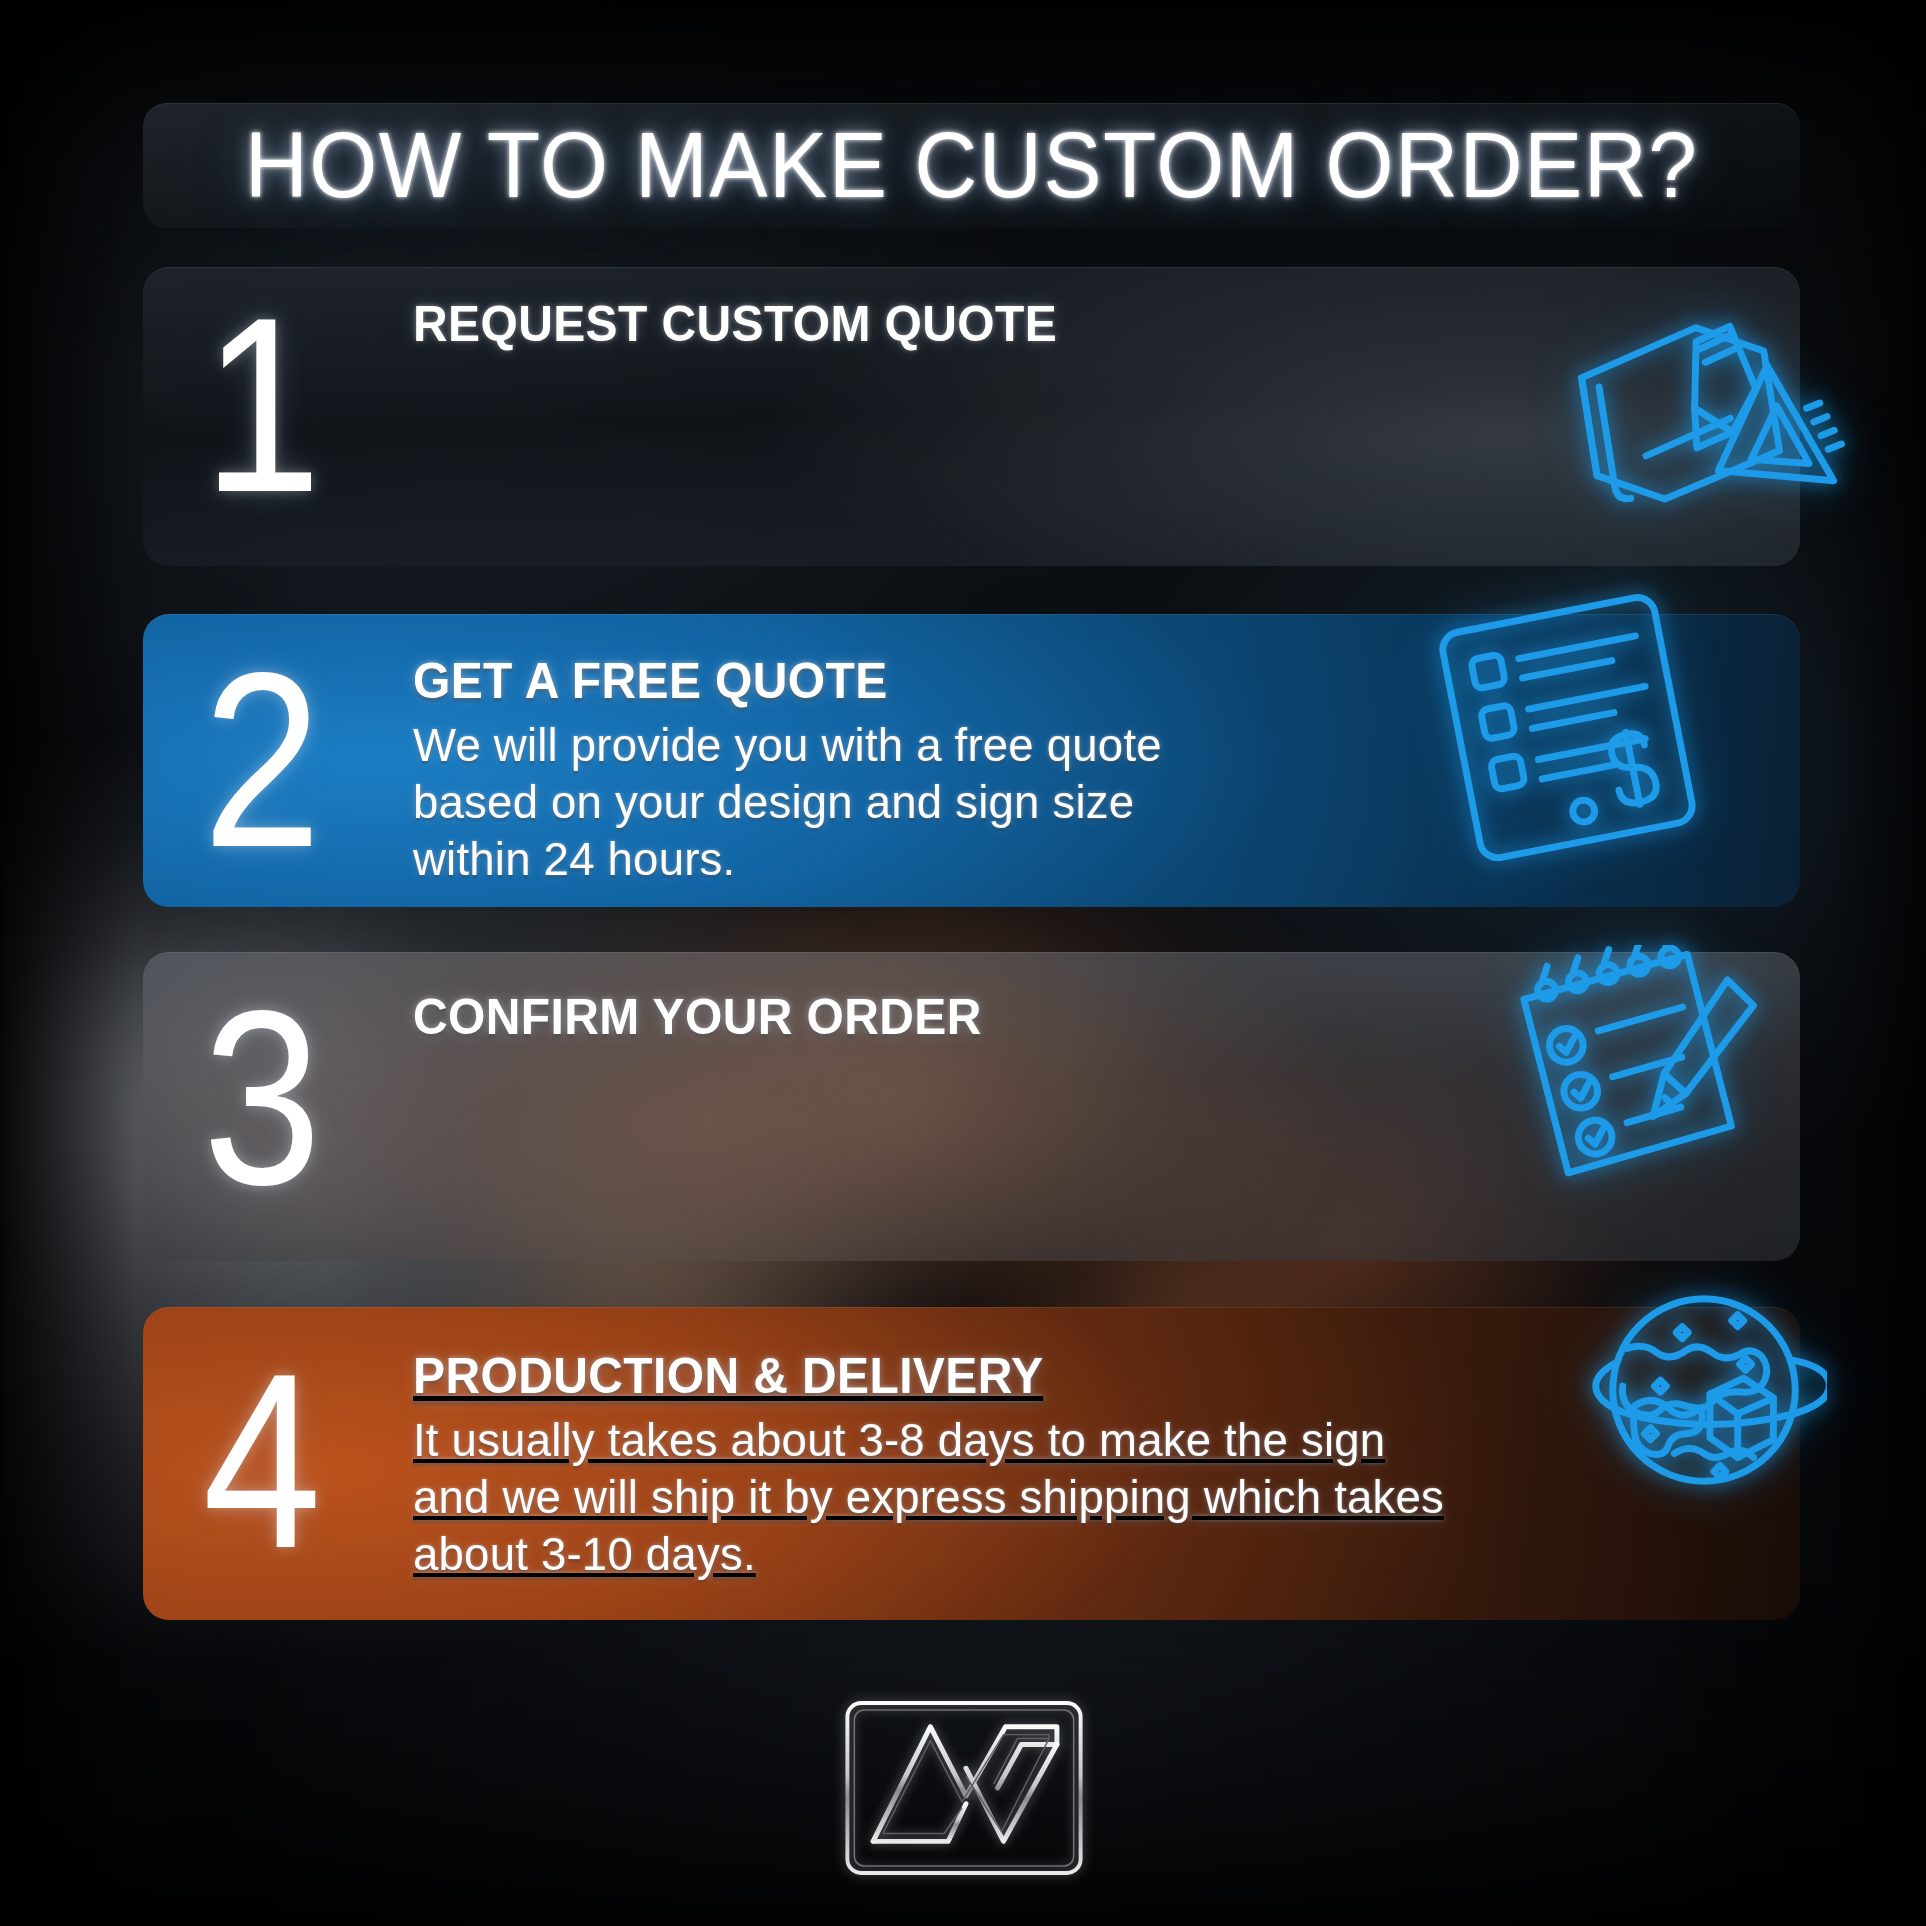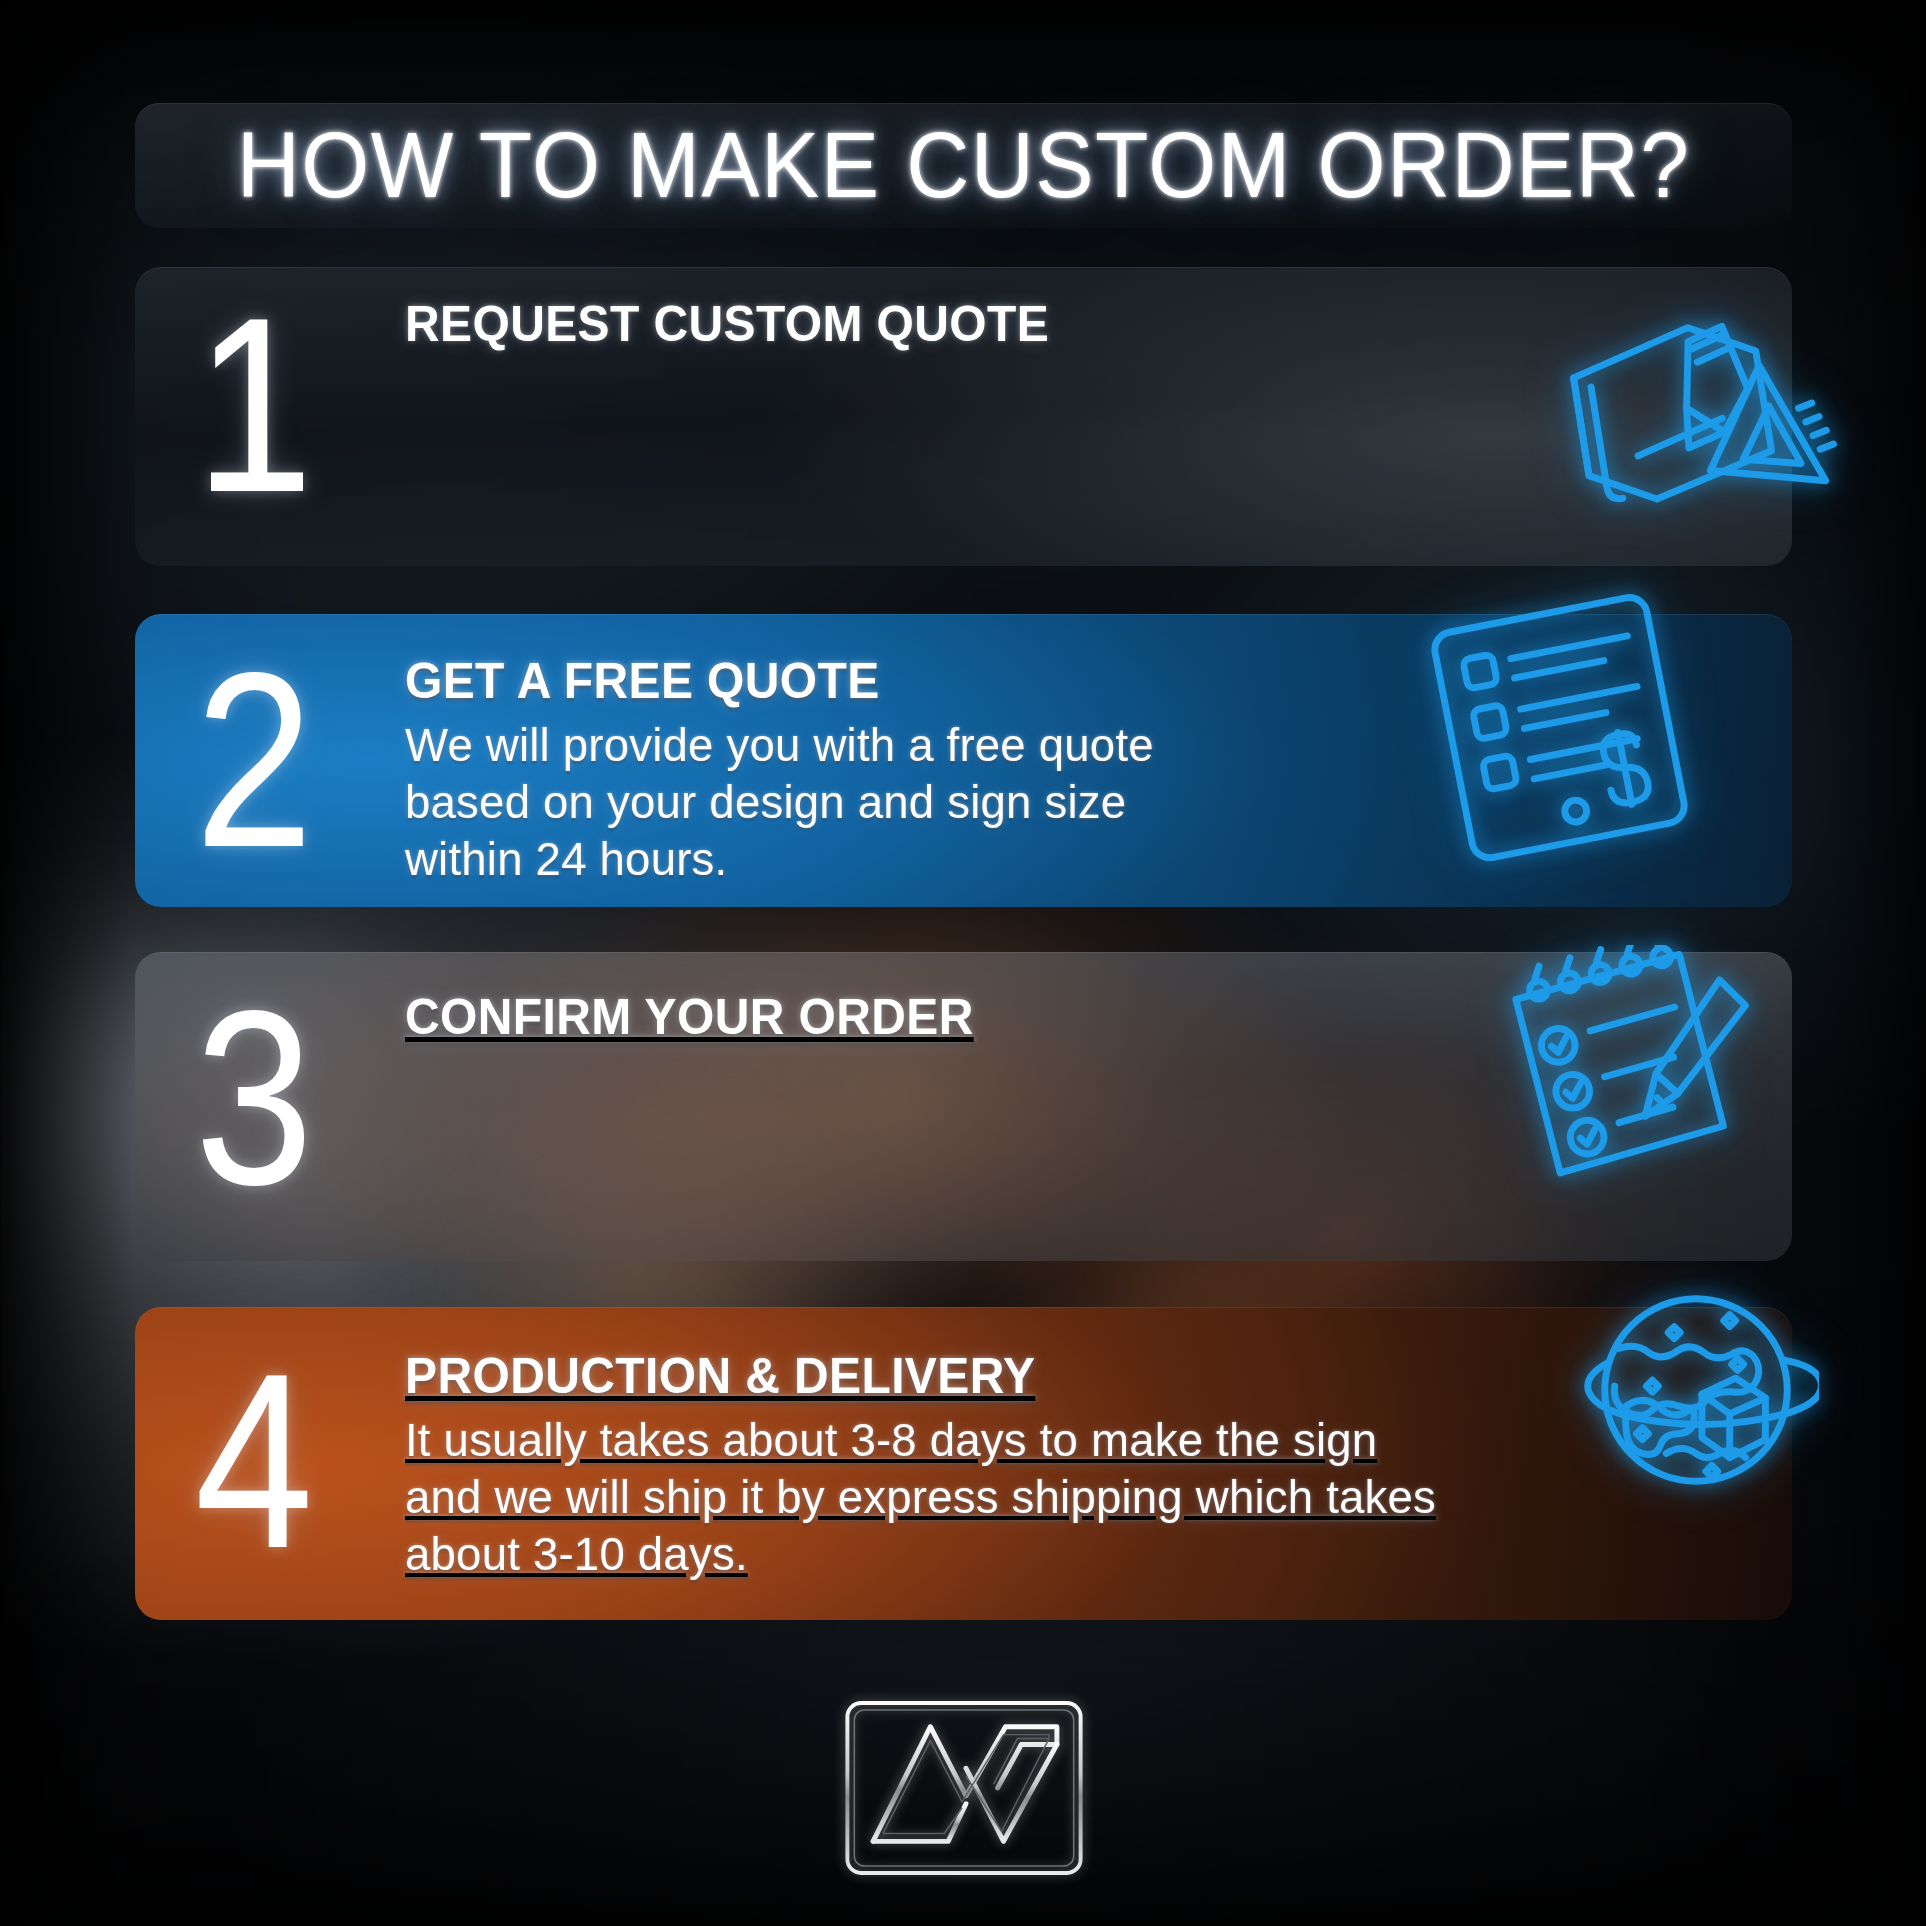--- a/index.html
+++ b/index.html
@@ -49,21 +49,21 @@
   }
   .bg-vignette {
     background:
       linear-gradient(to bottom, rgba(0,0,0,0.92) 0%, rgba(0,0,0,0.26) 9%, rgba(0,0,0,0) 20%, rgba(0,0,0,0) 80%, rgba(0,0,0,0.55) 93%, rgba(0,0,0,0.9) 100%),
       linear-gradient(to right, rgba(0,0,0,0.88) 0%, rgba(0,0,0,0.18) 7%, rgba(0,0,0,0) 17%, rgba(0,0,0,0) 84%, rgba(0,0,0,0.40) 95%, rgba(0,0,0,0.86) 100%);
   }
 
   
   .content {
     position: absolute;
-    left: 135px;
+    left: 143px;
     top: 0;
     width: 1657px;
     height: 1381px;
   }
 
   
   .title-card {
     position: absolute;
     left: 0; top: 103px;
     width: 1657px; height: 125px;
@@ -155,21 +155,21 @@
 
   
   .step-text {
     position: absolute;
     left: 238px;
     right: 30px;
     margin-left: 32px;
   }
   .step1 .step-text { top: 28px; }
   .step2 .step-text { top: 38px; }
-  .step3 .step-text { top: 36px; text-decoration: underline; }
+  .step3 .step-text { top: 36px; }
   .step4 .step-text { top: 40px; text-decoration: underline; }
 
   .step-title {
     font-size: 50px;
     line-height: 59px;
     font-weight: 700;
     letter-spacing: 0.4px;
     color: #ffffff;
     white-space: nowrap;
     text-shadow: 0 0 5px rgba(255,255,255,0.45), 0 0 16px rgba(190,215,255,0.26), 0 2px 4px rgba(0,0,0,0.6);

